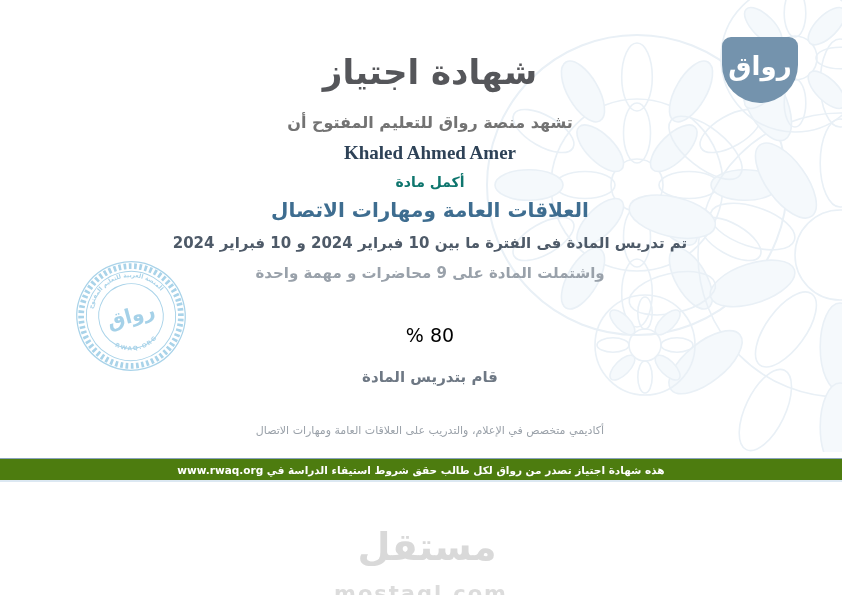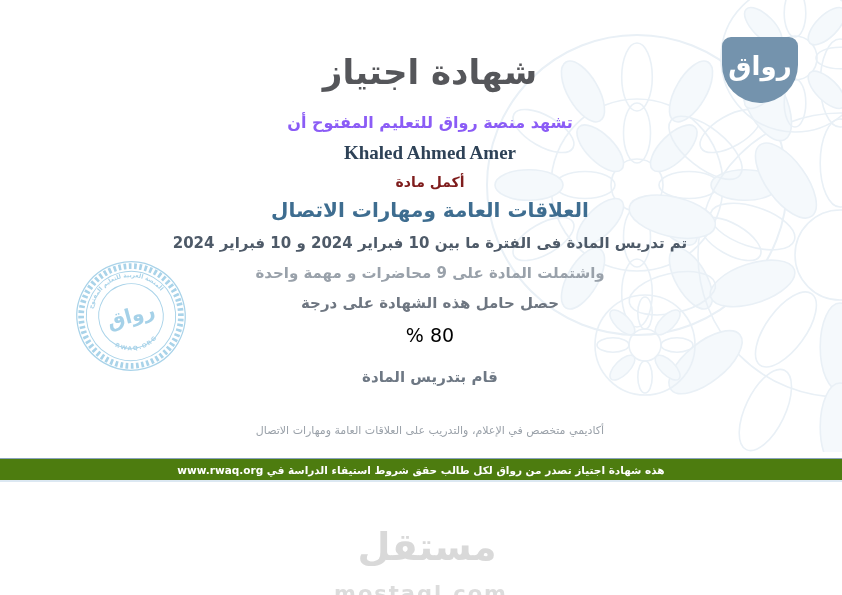--- a/index.html
+++ b/index.html
@@ -23,24 +23,24 @@
     color:#ffffff;font-size:26px;font-weight:bold;line-height:1;
     padding-bottom:8px;
   }
   
   .content{
     position:absolute;left:18px;top:0;width:824px;height:594px;
     text-align:center;direction:rtl;
   }
   .content > div{position:absolute;left:0;right:0;}
   .cert-title   {top:52px;  font-size:34px;font-weight:bold;color:#55565a;letter-spacing:1px;}
-  .cert-subtitle{top:113px; font-size:16px;font-weight:bold;color:#8b5cf6;}
+  .cert-subtitle{top:113px; font-size:16px;font-weight:bold;color:#737373;}
   .student-name {top:142px; font-size:19px;font-weight:bold;color:#2e4257;
                  font-family:"Liberation Serif", serif;direction:ltr;}
-  .completed    {top:174px; font-size:14px;font-weight:bold;color:#7f1d1d;}
+  .completed    {top:174px; font-size:14px;font-weight:bold;color:#0f766e;}
   .course-title {top:198px; font-size:20px;font-weight:bold;color:#3e6d90;}
   .period-line  {top:234px; font-size:15px;font-weight:bold;color:#4e5a68;}
   .content-line {top:264px; font-size:15px;font-weight:bold;color:#99a1aa;}
   .grade-intro  {top:294px; font-size:15px;font-weight:bold;color:#6e7681;}
   .grade-value  {top:324px; font-size:19px;font-weight:normal;color:#000000;direction:ltr;}
   .instr-intro  {top:368px; font-size:15px;font-weight:bold;color:#6e7884;}
   .instr-name   {top:397px; font-size:15px;font-weight:bold;color:#31475e;}
   .instr-bio    {top:424px; font-size:11px;color:#9aa1a9;}
   
   .stamp{
@@ -149,21 +149,20 @@
   </div>
 
   <div class="content">
     <div class="cert-title">شهادة اجتياز</div>
     <div class="cert-subtitle">تشهد منصة رواق للتعليم المفتوح أن</div>
     <div class="student-name">Khaled Ahmed Amer</div>
     <div class="completed">أكمل مادة</div>
     <div class="course-title">العلاقات العامة ومهارات الاتصال</div>
     <div class="period-line">تم تدريس المادة فى الفترة ما بين 10 فبراير 2024 و 10 فبراير 2024</div>
     <div class="content-line">واشتملت المادة على 9 محاضرات و مهمة واحدة</div>
-    <div class="grade-intro">حصل حامل هذه الشهادة على درجة</div>
     <div class="grade-value">% 80</div>
     <div class="instr-intro">قام بتدريس المادة</div>
     <div class="instr-bio">أكاديمي متخصص في الإعلام، والتدريب على العلاقات العامة ومهارات الاتصال</div>
   </div>
 
   <svg class="stamp" viewBox="0 0 120 120">
     <g stroke="#a9d3e9" fill="none">
       <circle cx="60" cy="60" r="57" stroke-width="1.3"></circle>
       <circle cx="60" cy="60" r="52.5" stroke-width="6" stroke-dasharray="2.8 2.7"></circle>
       <circle cx="60" cy="60" r="47" stroke-width="1"></circle>

